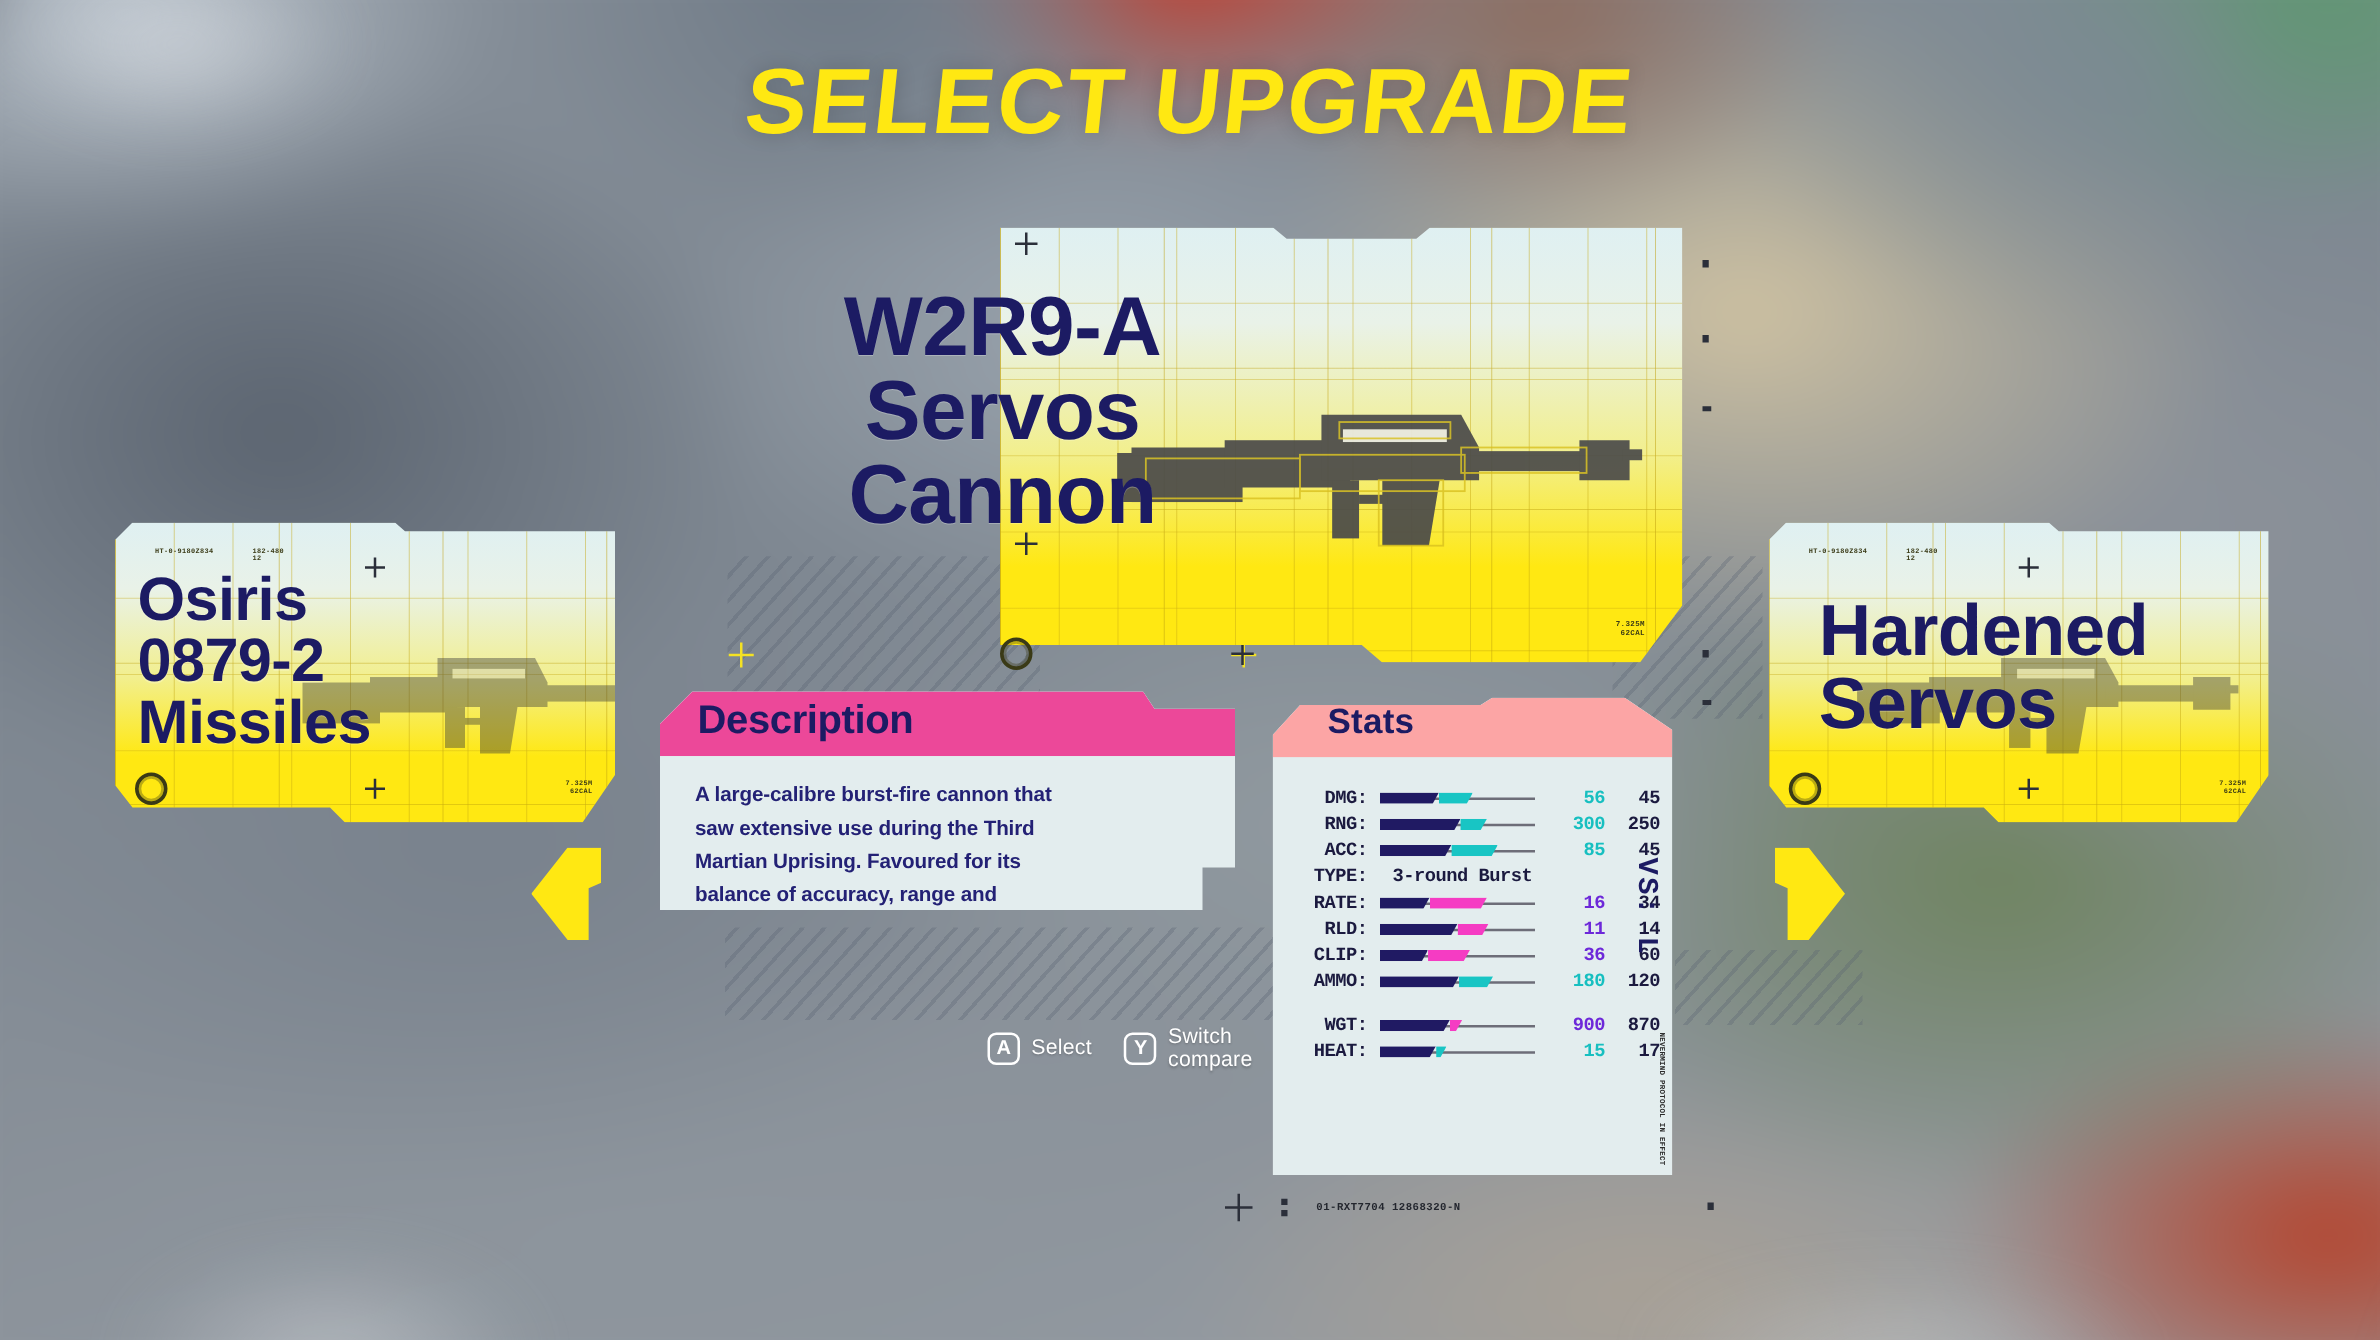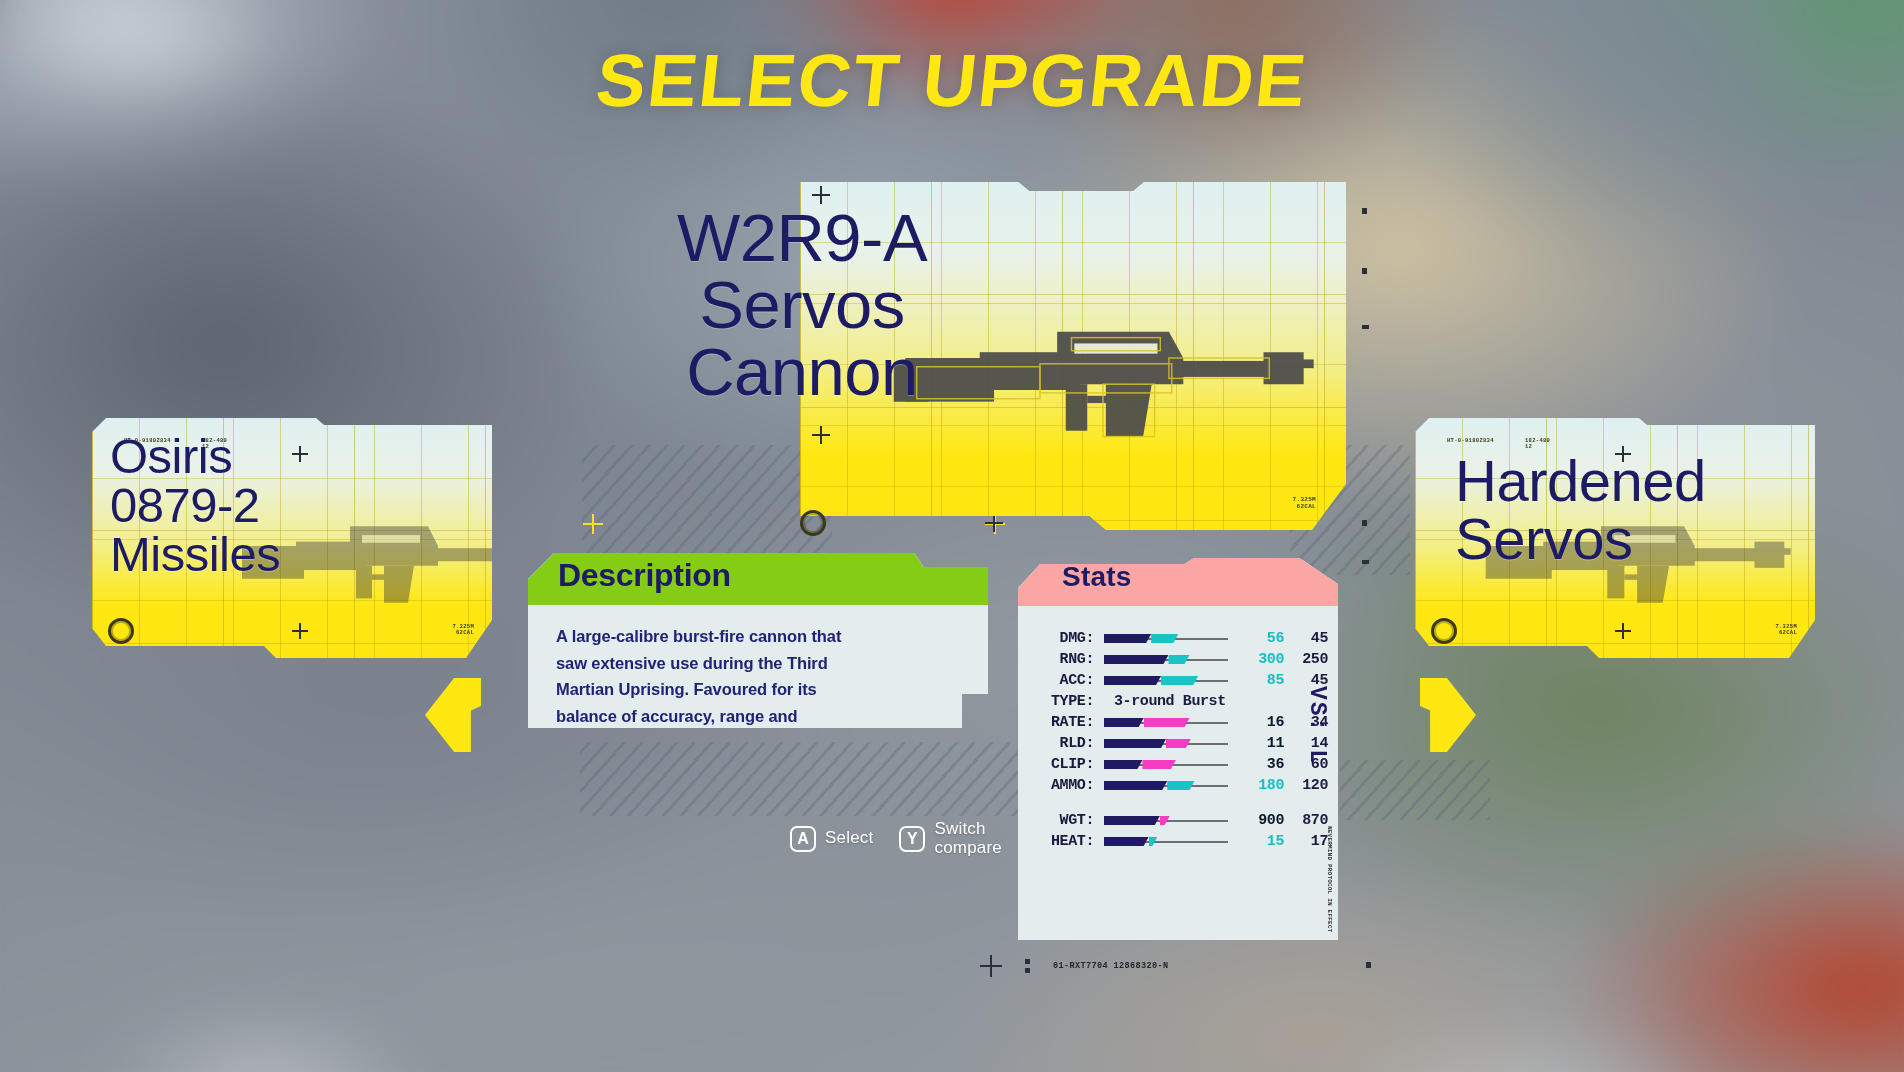--- a/index.html
+++ b/index.html
@@ -95,24 +95,25 @@
   .ring {
     width:26px; height:26px; border:3px solid #3a3a16; border-radius:50%;
     box-shadow:0 0 0 3px rgba(255,232,18,.0), inset 0 0 0 2px rgba(58,58,22,.35);
   }
   .micro {
     font-family:"Liberation Mono", monospace; font-weight:bold;
     color:#3a3a16; line-height:1.05; letter-spacing:.3px;
   }
   .card-title {
     position:absolute; z-index:5;
-    color:#1c1b63; font-weight:normal;
+    color:#1c1b63; font-weight:bold;
     font-family:"Liberation Sans", sans-serif;
     line-height:1.0; letter-spacing:-.5px;
     text-shadow:0 1px 0 rgba(255,255,255,.25);
+    margin-top:24px;
   }
 
   
   .gun { pointer-events:none; }
   .gun svg { display:block; width:100%; height:100%; }
 
   
   .clip-side {
     clip-path:polygon(0 14px, 14px 0, 56% 0, 58% 7px, 100% 7px, 100% calc(100% - 38px),
       calc(100% - 26px) 100%, 46% 100%, 43% calc(100% - 12px), 14px calc(100% - 12px), 0 calc(100% - 30px));
@@ -130,21 +131,21 @@
 
   
   #desc {
     position:absolute; z-index:7;
     background:#e3edee;
     clip-path:polygon(0 26px, 26px 0, 84% 0, 86% 14px, 100% 14px,
       100% calc(100% - 34px), calc(100% - 26px) calc(100% - 34px),
       calc(100% - 26px) 100%, 24px 100%, 0 100%);
   }
   #desc .hdr {
-    background:#84cc16; height:52px; position:relative;
+    background:#ec4899; height:52px; position:relative;
     clip-path:polygon(0 26px, 26px 0, 84% 0, 86% 14px, 100% 14px, 100% 100%, 0 100%);
   }
   #desc .hdr span {
     position:absolute; left:30px; top:4px;
     font-size:32px; font-weight:bold; color:#1c1b63; letter-spacing:-.3px;
   }
   #desc p {
     padding:18px 26px 0 28px;
     font-size:16.5px; font-weight:bold; color:#232175;
     line-height:1.62; letter-spacing:-.1px; max-width:360px;
@@ -195,21 +196,21 @@
   .srow .v2 {
     width:44px; text-align:right; font-size:15px; font-weight:bold;
     color:#1b1a3f; letter-spacing:-.4px;
   }
   .srow.typerow .lab { width:86px; }
   .srow.typerow .tval {
     font-size:15px; font-weight:bold; color:#1b1a3f; padding-left:10px; letter-spacing:-.4px;
   }
   .gap { height:14px; }
   .up   { color:#17bfc0; }
-  .down { color:#0f172a; }
+  .down { color:#6d28d9; }
   .bar-up   { background:#18c5c4; }
   .bar-down { background:#f53cc3; }
 
   #vslabel {
     position:absolute; right:8px; top:128px;
     writing-mode:vertical-rl;
     font-family:"Liberation Mono", monospace; font-weight:bold;
     font-size:23px; color:#1c1b63; letter-spacing:2px;
   }
   #nevermind {

